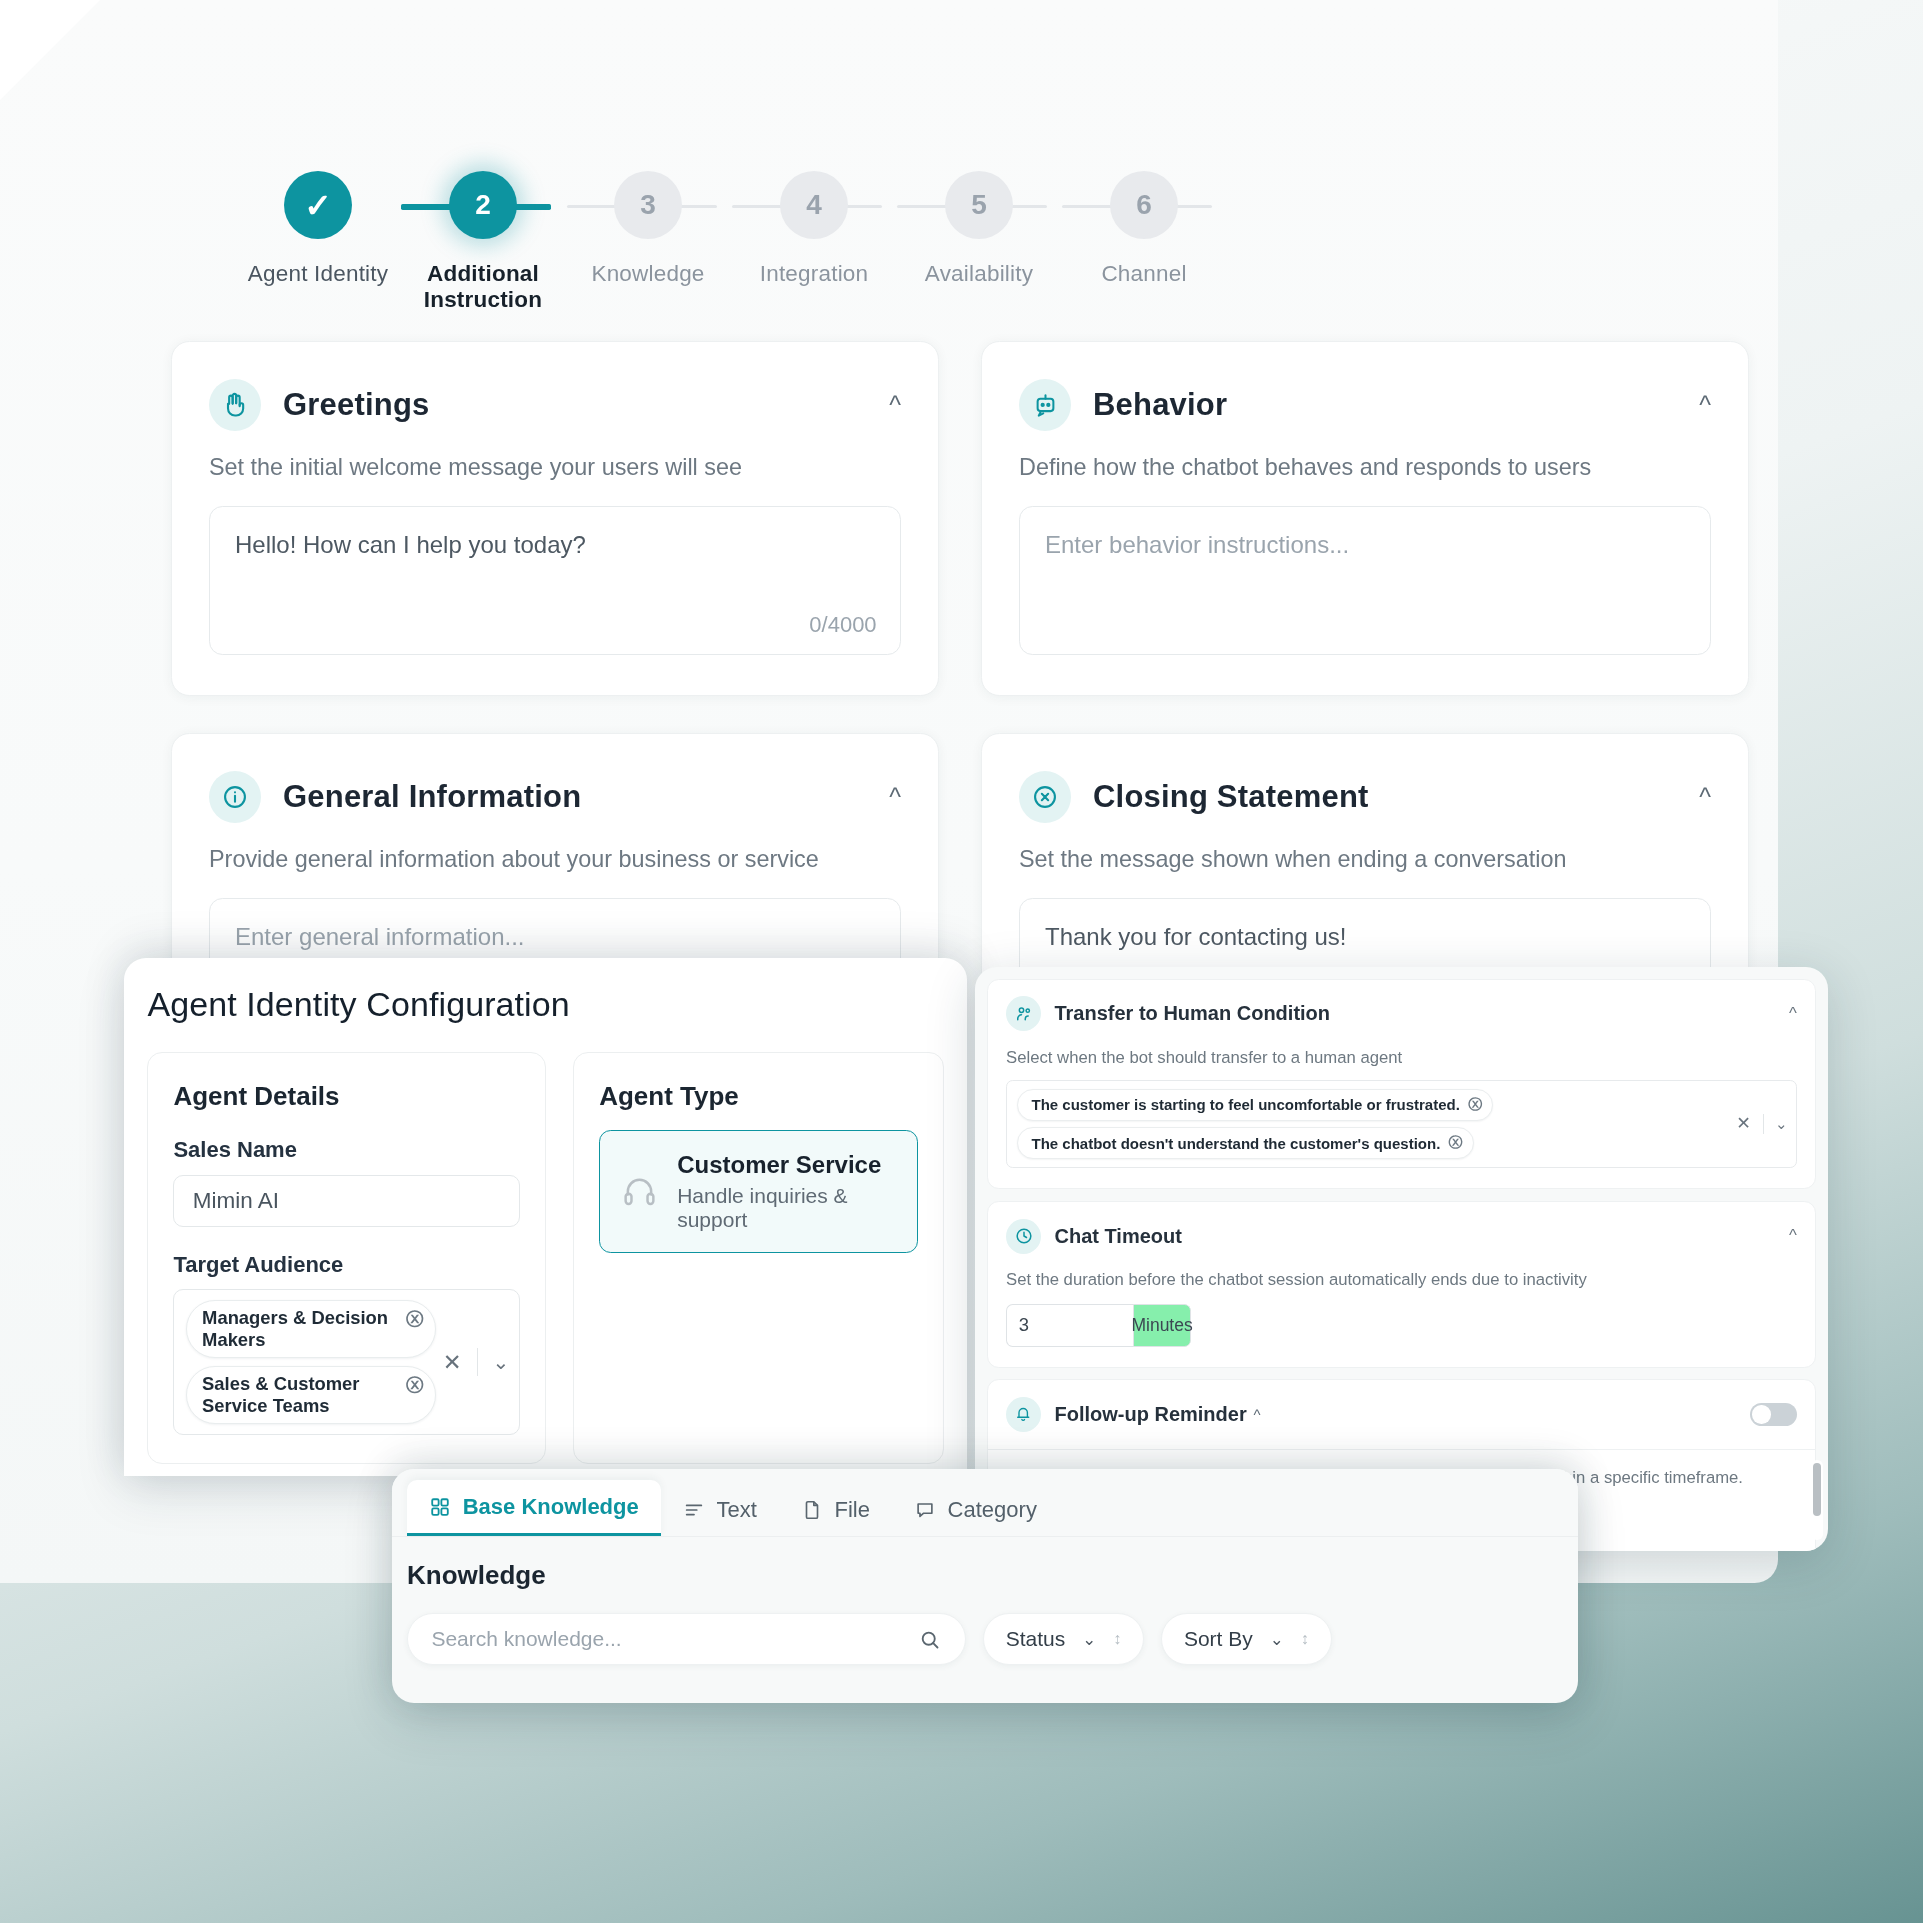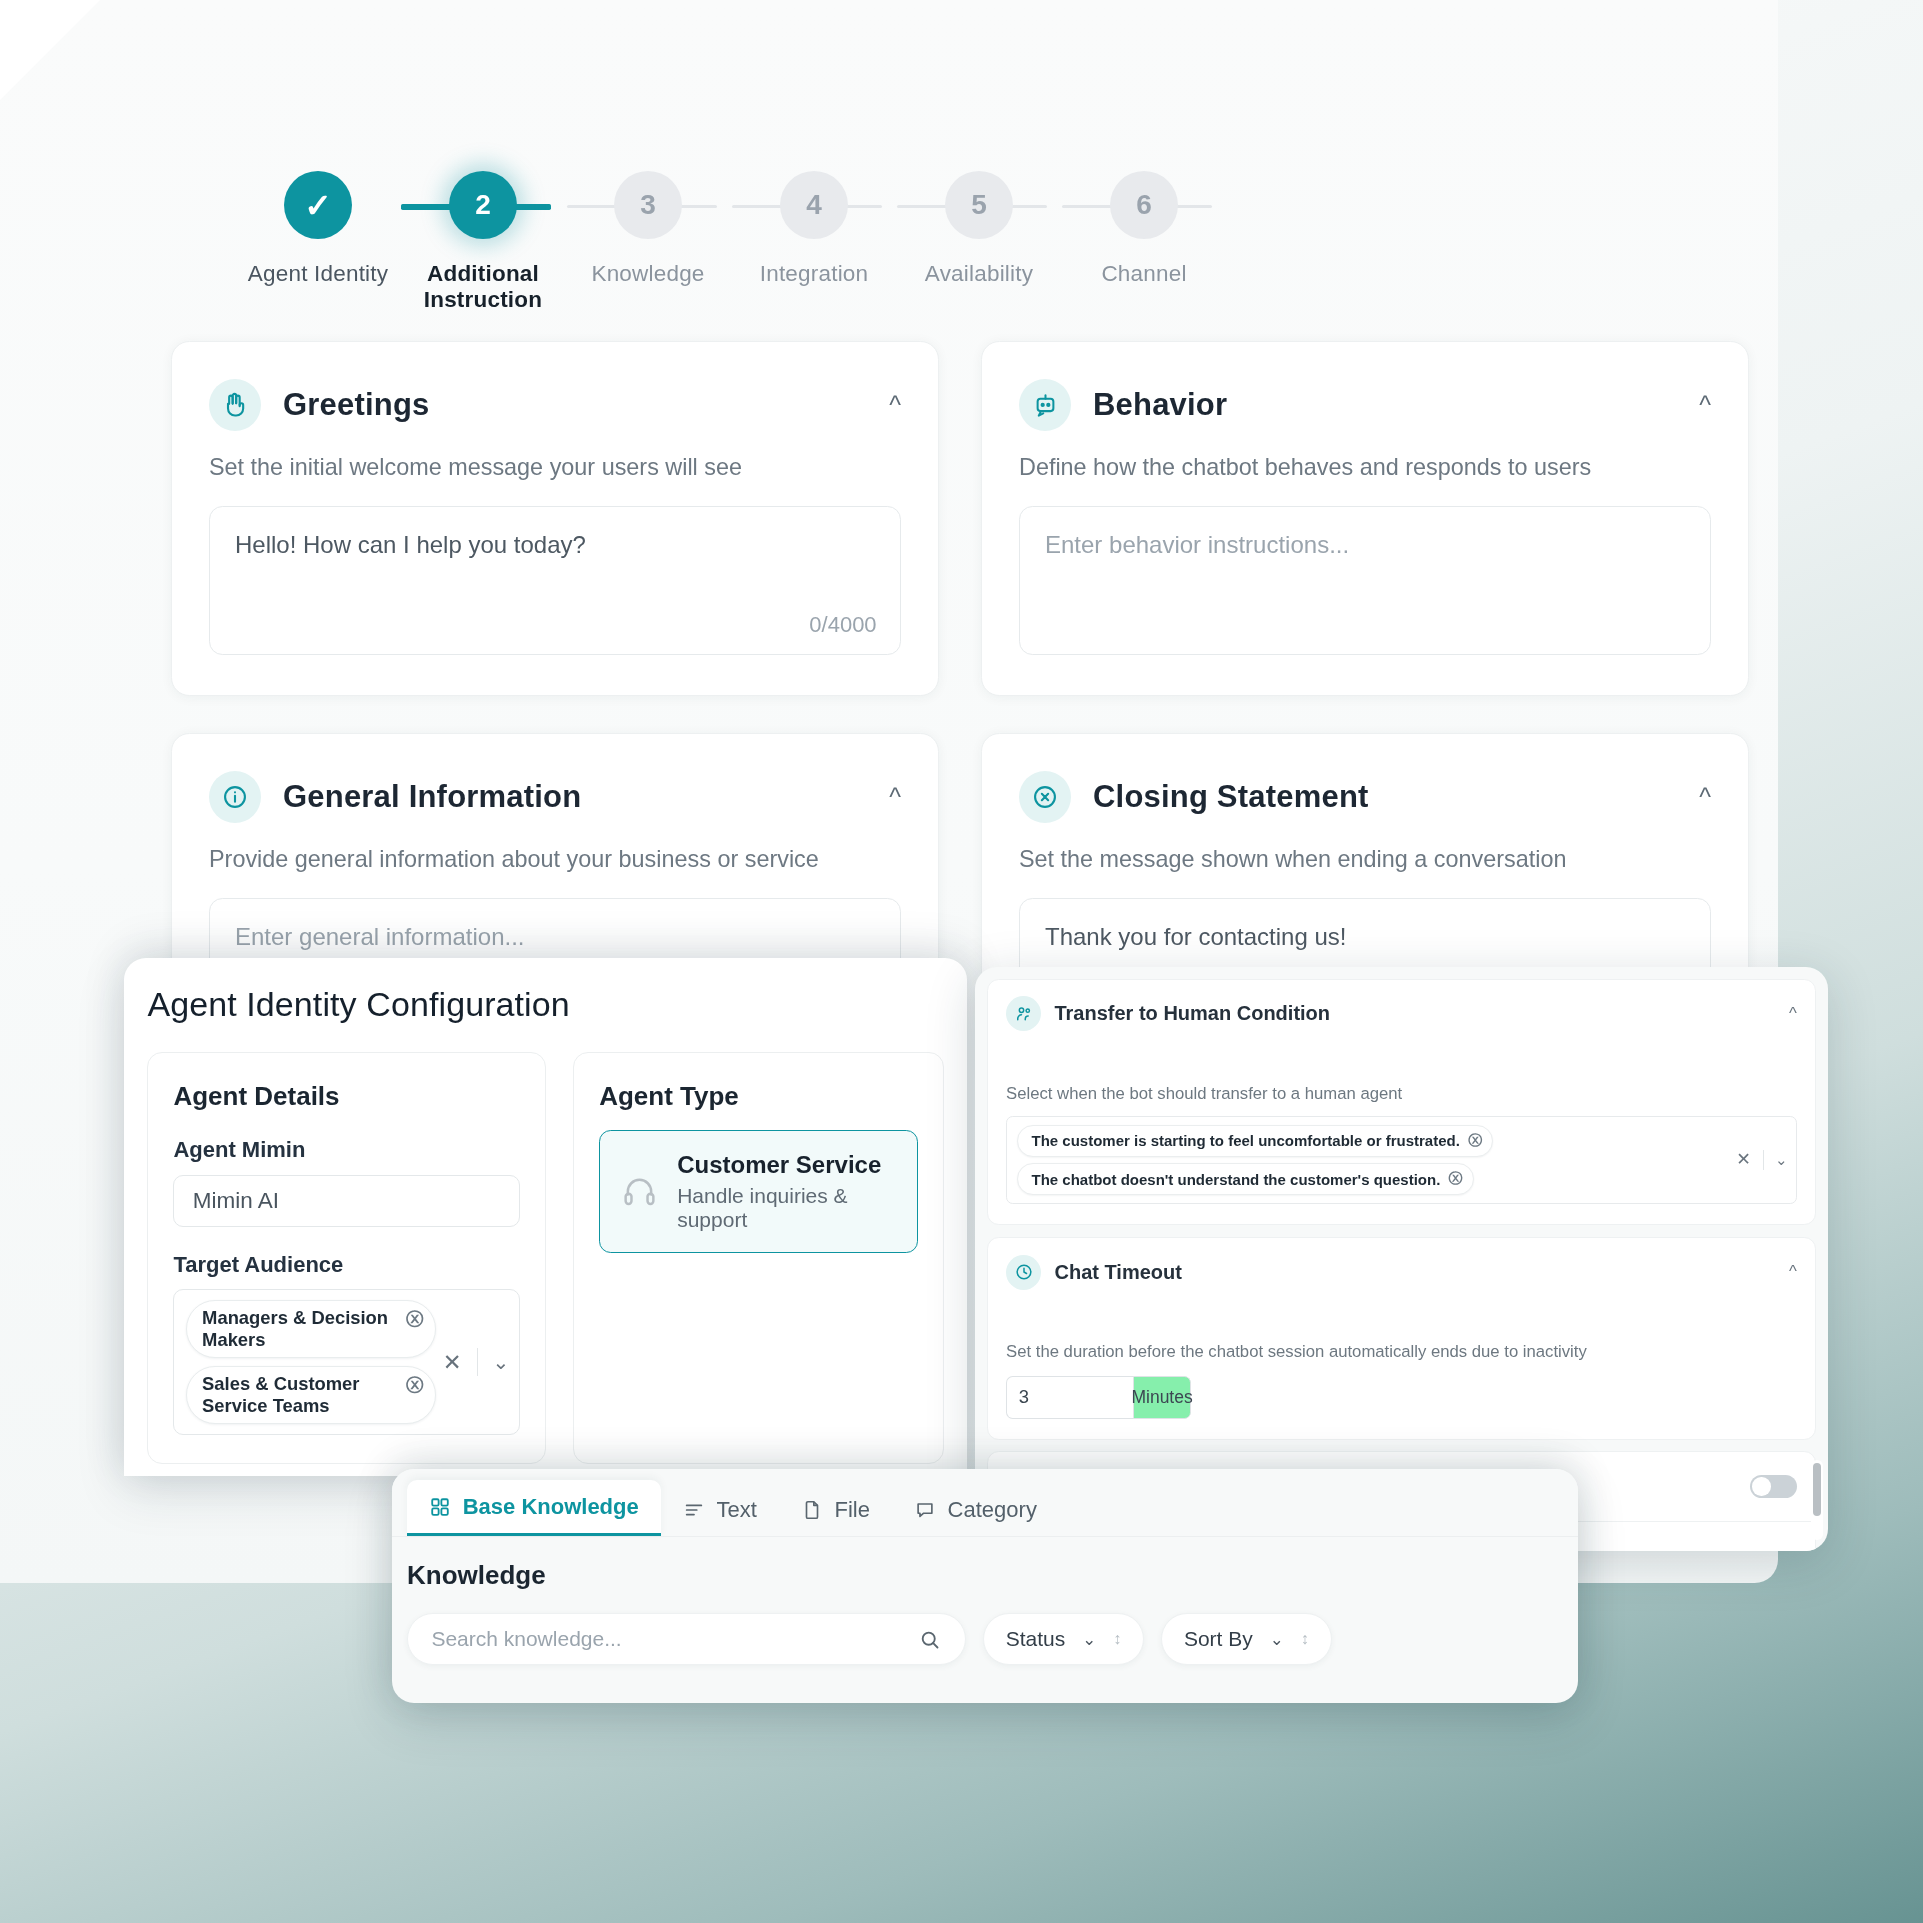--- a/index.html
+++ b/index.html
@@ -108,21 +108,21 @@
     position:absolute; left:975px; top:967px; width:853px; height:584px;
     background:#f7f9f9; border-radius:22px;
     box-shadow:0 11.7px 50px rgba(20,50,60,.18); overflow:hidden; padding:11.7px;
   }
   .sp-card{ background:#fff; border:0.8px solid #eef1f2; border-radius:11.7px; margin-bottom:11.7px; }
   .sp-head{ display:flex; align-items:center; padding:16.7px 18.4px; }
   .sp-ico{ width:35px;height:35px;border-radius:50%;background:#e3f3f3;display:flex;align-items:center;justify-content:center;flex:0 0 auto;}
   .sp-title{ margin-left:13.4px; font-size:20px; font-weight:600; color:#26313c;}
   .sp-chev{ margin-left:auto; color:#6a757f; font-size:16.7px;}
   .sp-body{ padding:0 18.4px 20px 18.4px; }
-  .sp-desc{ font-size:16.7px; color:#6d7881;margin-top:36px; }
+  .sp-desc{ font-size:16.7px; color:#6d7881; }
   .sp-ms{
     margin-top:11.7px; border:0.8px solid #e7eaec; border-radius:6.7px; display:flex;
     align-items:center; padding:8.3px 8.3px 8.3px 10px; gap:6.7px; background:#fff;
   }
   .sp-chip{
     background:#fff; border:0.8px solid #ebeeef; border-radius:834px; padding:5.8px 10px 5.8px 13.4px;
     font-size:15px; font-weight:600; color:#1f2a34; display:flex; align-items:center; gap:8.3px;
     box-shadow:0 0.8px 1.7px rgba(20,40,50,.06);
   }
   .numrow{ margin-top:13.4px; display:flex; width:185px; }
@@ -289,21 +289,21 @@
   </div>
 </div>
 
 <div id="agent-config">
   <h2>Agent Identity Configuration</h2>
 
   <div class="ac-cols">
     <div class="ac-box left">
       <h3>Agent Details</h3>
 
-      <div class="fld-label">Agent Mimin</div>
+      <div class="fld-label">Sales Name</div>
       <div class="txtinput">
         <span>Mimin AI</span>
       </div>
 
       <div class="fld-label">Target Audience</div>
       <div class="multiselect">
         <div class="chips">
           <span class="chip">
             <span>Managers &amp; Decision Makers</span>
             <span class="x">ⓧ</span>

